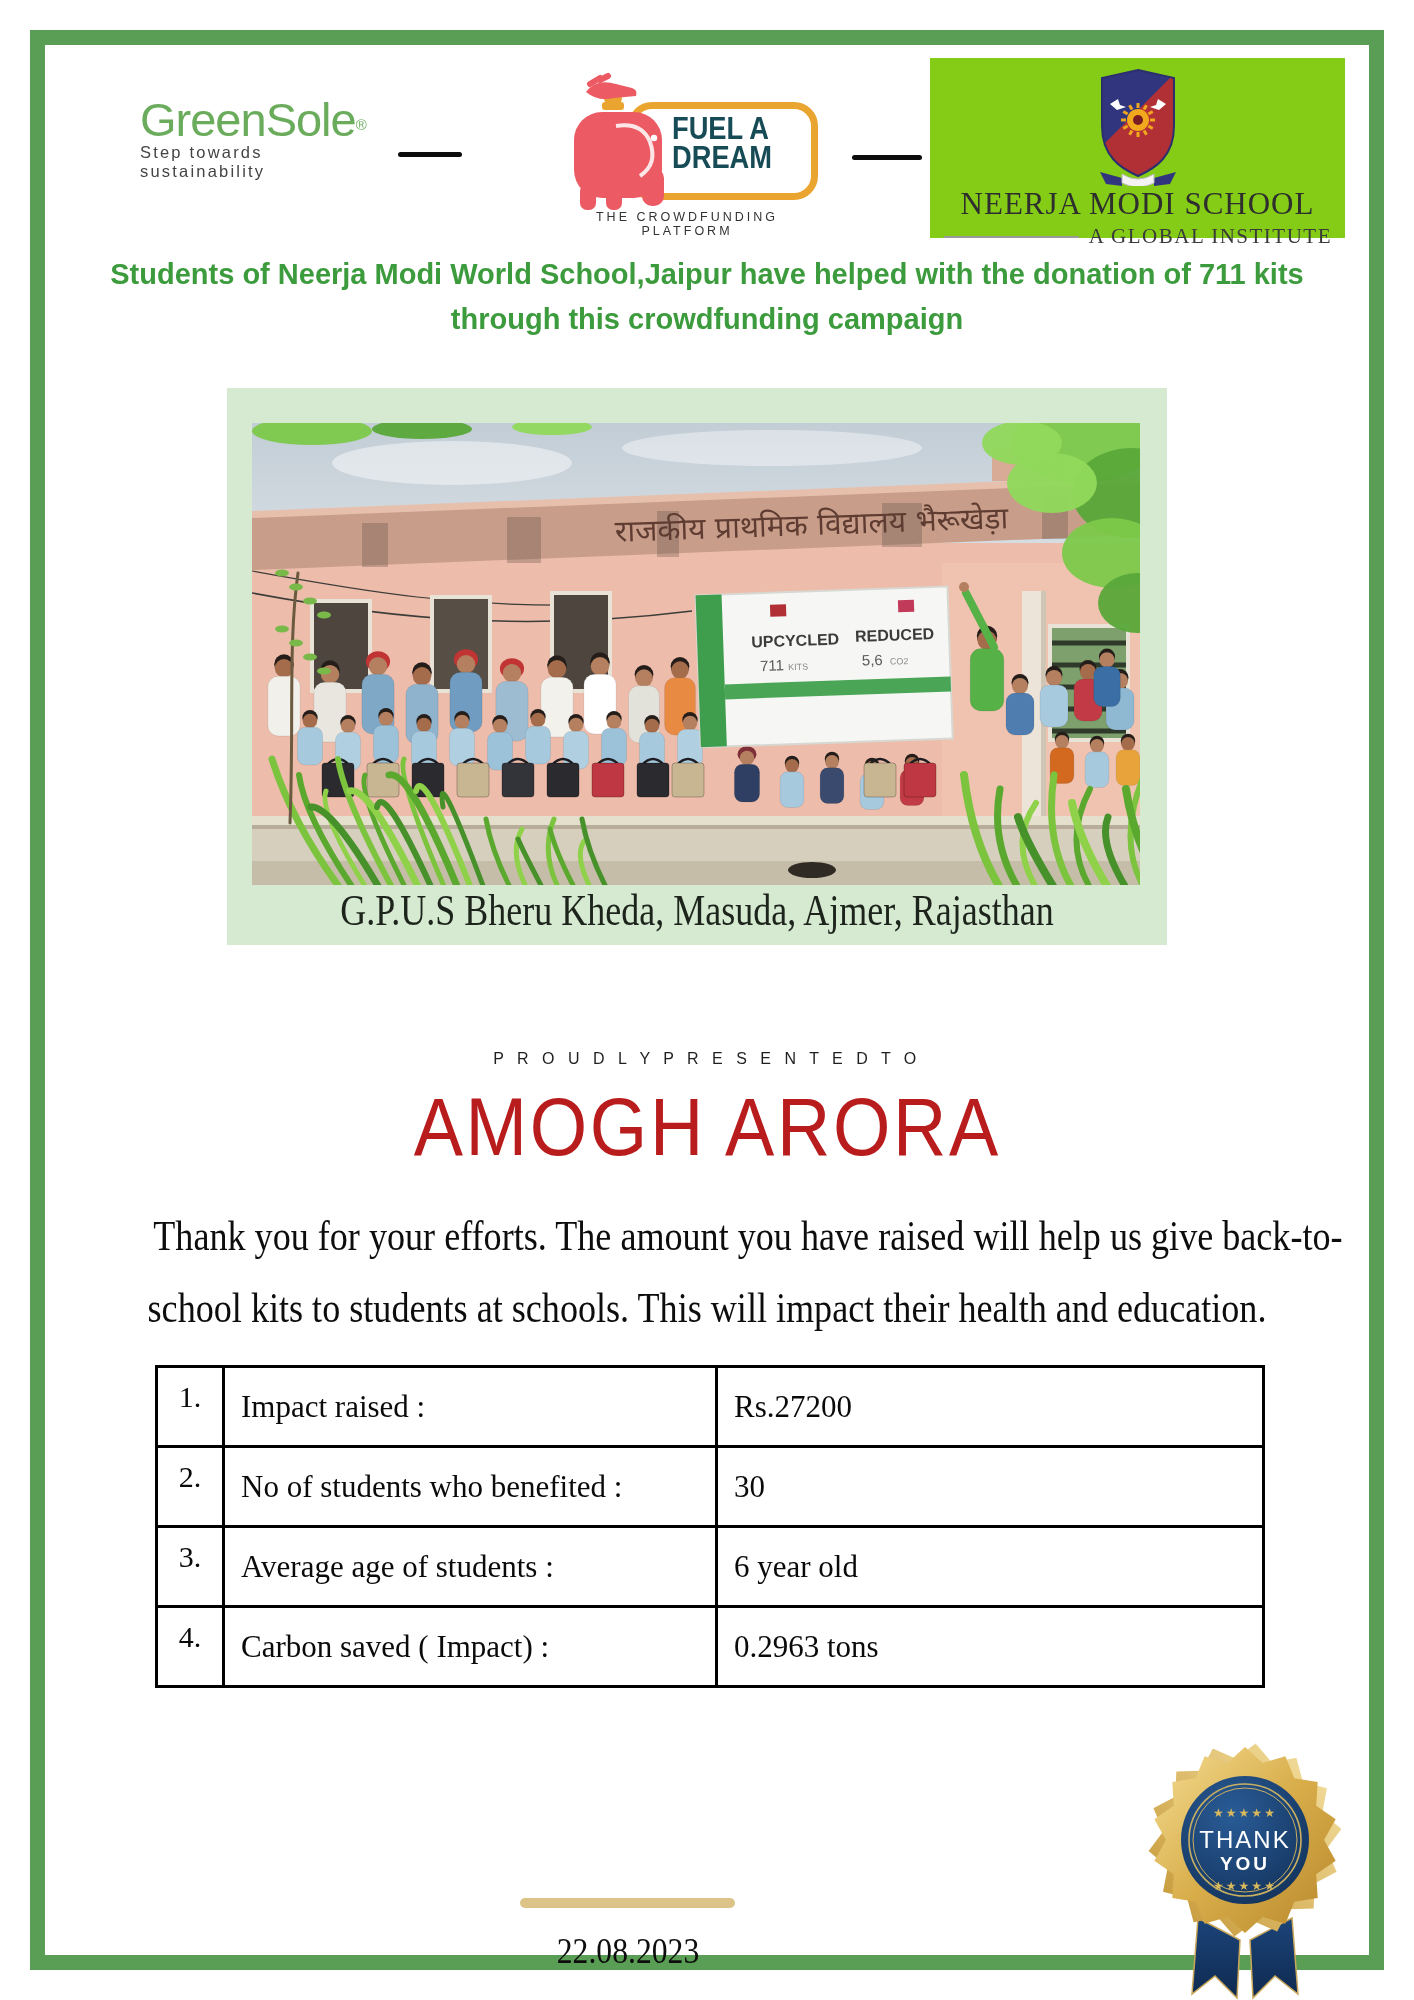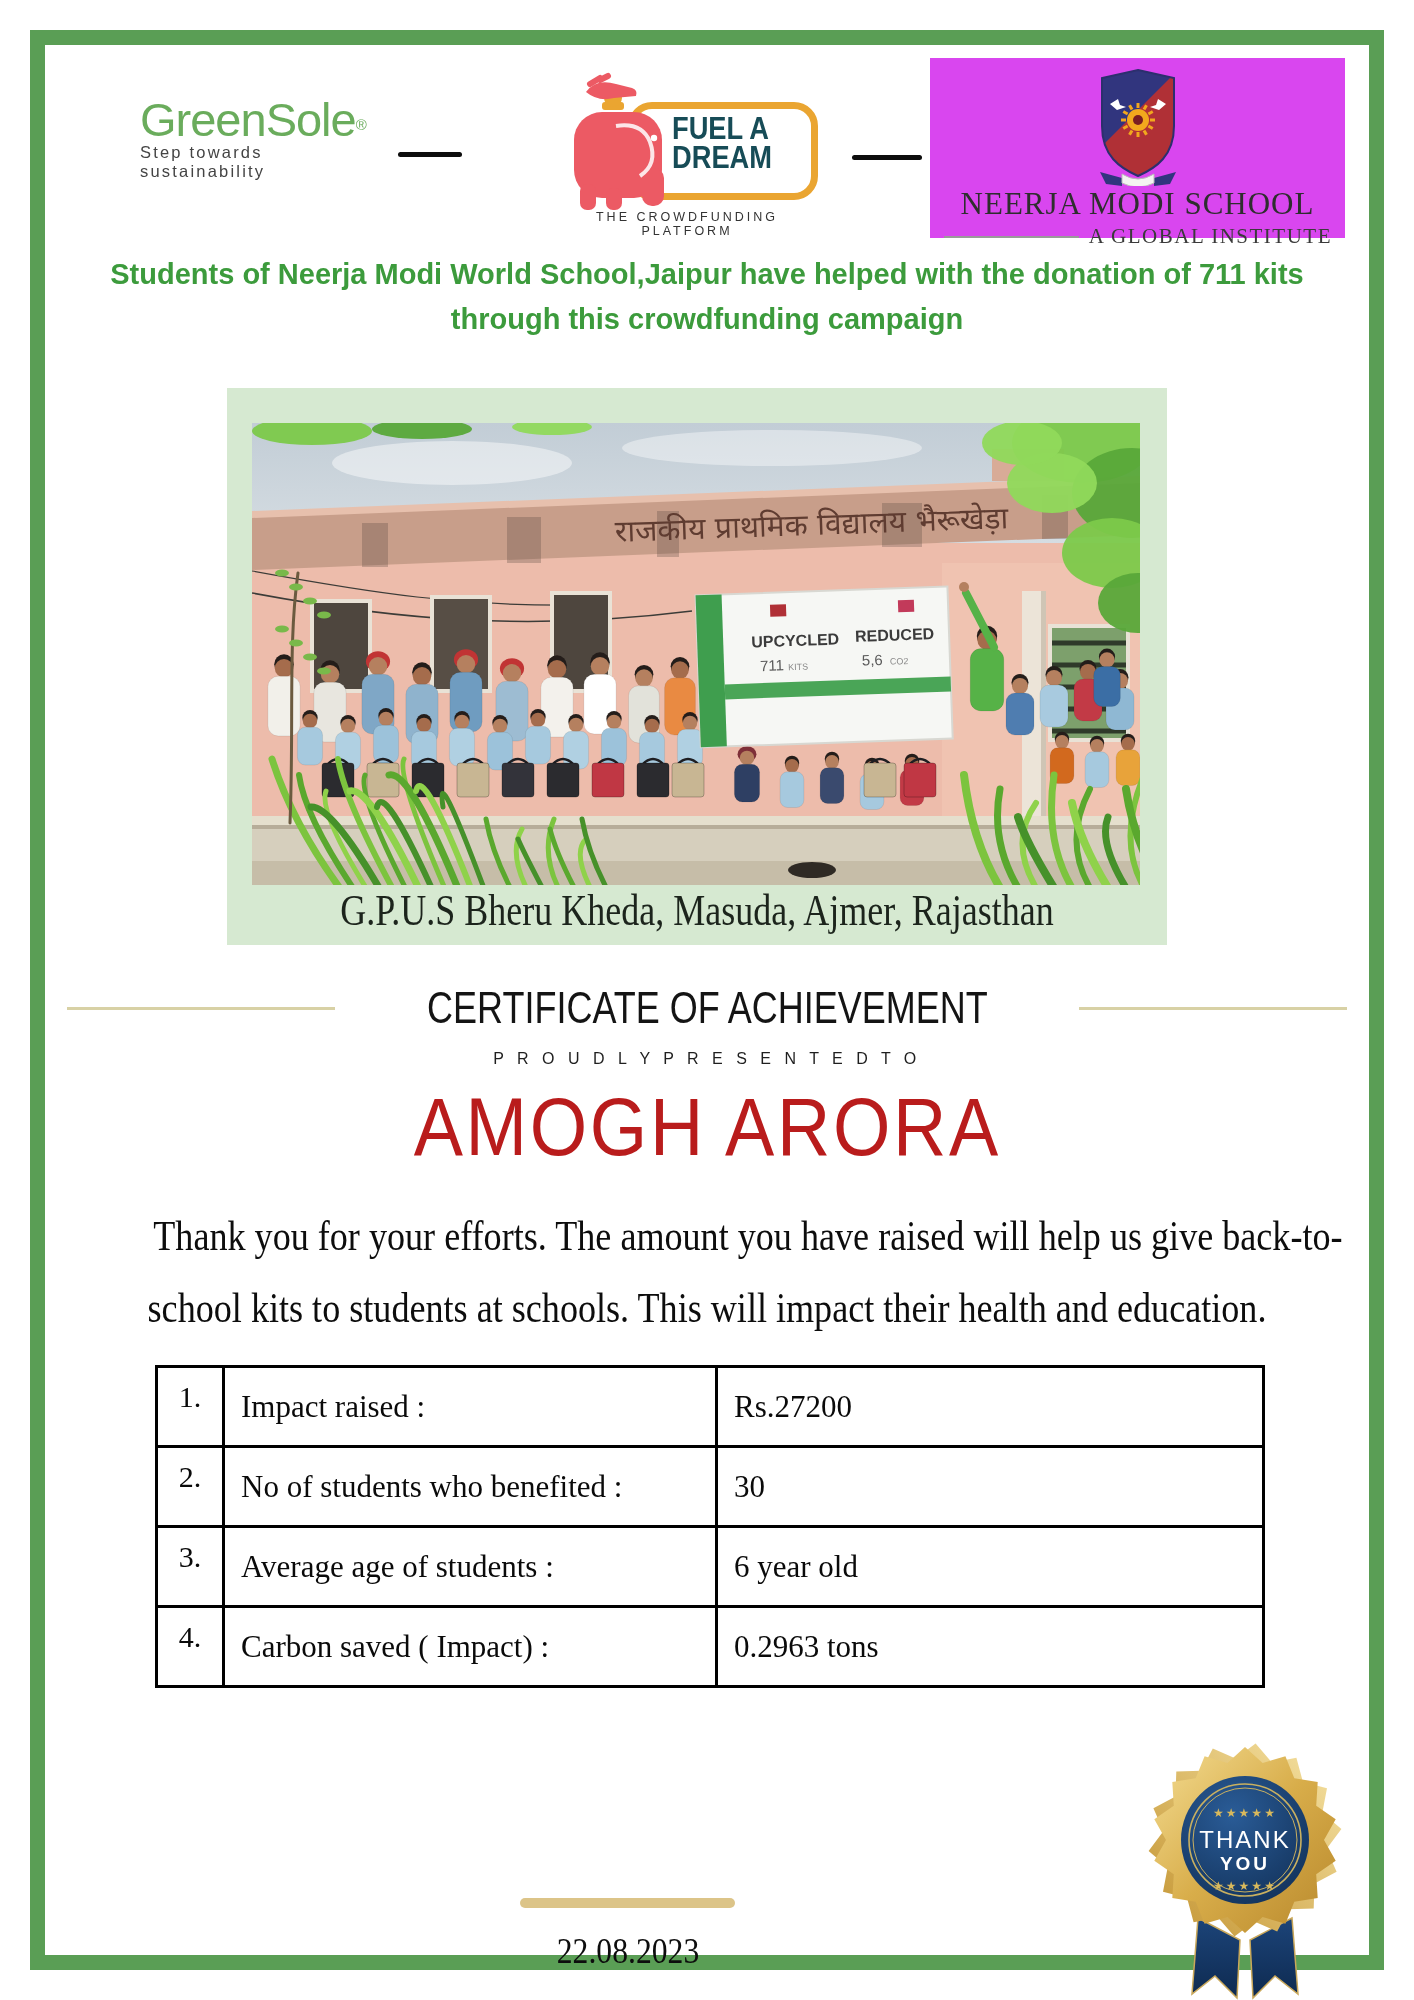--- a/index.html
+++ b/index.html
@@ -17,21 +17,21 @@
   .dash1{left:398px;top:152px;width:64px;}
   .dash2{left:852px;top:155px;width:70px;}
   .fad{position:absolute;left:556px;top:66px;width:280px;height:165px;}
   .fad-box{position:absolute;left:72px;top:36px;width:190px;height:98px;border:7px solid #eaa531;
         border-radius:24px;box-sizing:border-box;background:#fff;}
   .fad-text{position:absolute;left:116px;top:48px;width:150px;line-height:0.95;
         font-weight:bold;color:#174c57;font-size:31px;transform:scaleX(.88);transform-origin:left;}
   .fad-tag{position:absolute;left:0px;top:144px;width:262px;text-align:center;
         font-size:12.5px;letter-spacing:3px;color:#333;}
   .fad-eleph{position:absolute;left:0;top:6px;}
-  .nms{position:absolute;left:930px;top:58px;width:415px;height:180px;background:#d946ef;}
+  .nms{position:absolute;left:930px;top:58px;width:415px;height:180px;background:#84cc16;}
   .nms-crest{position:absolute;left:166px;top:10px;}
   .nms-name{position:absolute;left:0;top:128px;width:415px;text-align:center;
         font-family:"Liberation Serif",serif;font-size:31px;letter-spacing:1px;color:#2e2e2e;}
   .nms-subrow{position:absolute;left:14px;top:166px;width:388px;display:flex;align-items:center;}
   .nms-line{flex:1;height:2px;background:#9a9a9a;margin-right:10px;}
   .nms-sub{font-family:"Liberation Serif",serif;font-size:21px;letter-spacing:1.5px;color:#3a3a3a;}
   
   .statement{position:absolute;left:57px;top:252px;width:1300px;text-align:center;z-index:2;
         font-weight:bold;font-size:29px;line-height:45px;color:#3c9b3c;}
   
@@ -509,25 +509,20 @@
             <ellipse cx="770" cy="20" rx="40" ry="22" fill="#90d95b" opacity="0.95"></ellipse>
             <ellipse cx="60" cy="8" rx="60" ry="14" fill="#7cc94a" opacity="0.95"></ellipse>
             <ellipse cx="170" cy="6" rx="50" ry="10" fill="#59a839" opacity="0.95"></ellipse>
             <ellipse cx="300" cy="4" rx="40" ry="8" fill="#90d95b" opacity="0.95"></ellipse>
           </g>
       </svg>
     </div>
     <div class="caption"><span>G.P.U.S Bheru Kheda, Masuda, Ajmer, Rajasthan</span></div>
   </div>
 
-  <div class="cert-head">
-    <div class="head-line"></div>
-    <div class="head-text">CERTIFICATE OF ACHIEVEMENT</div>
-    <div class="head-line"></div>
-  </div>
   <div class="presented">P R O U D L Y  P R E S E N T E D  T O</div>
   <div class="recipient"><span>AMOGH ARORA</span></div>
   <div class="message">
     <span>Thank you for your efforts. The amount you have raised will help us give back-to-</span><br>
     <span>school kits to students at schools. This will impact their health and education.</span>
   </div>
 
   <table class="info-table">
     <tbody id="table-body">
 

